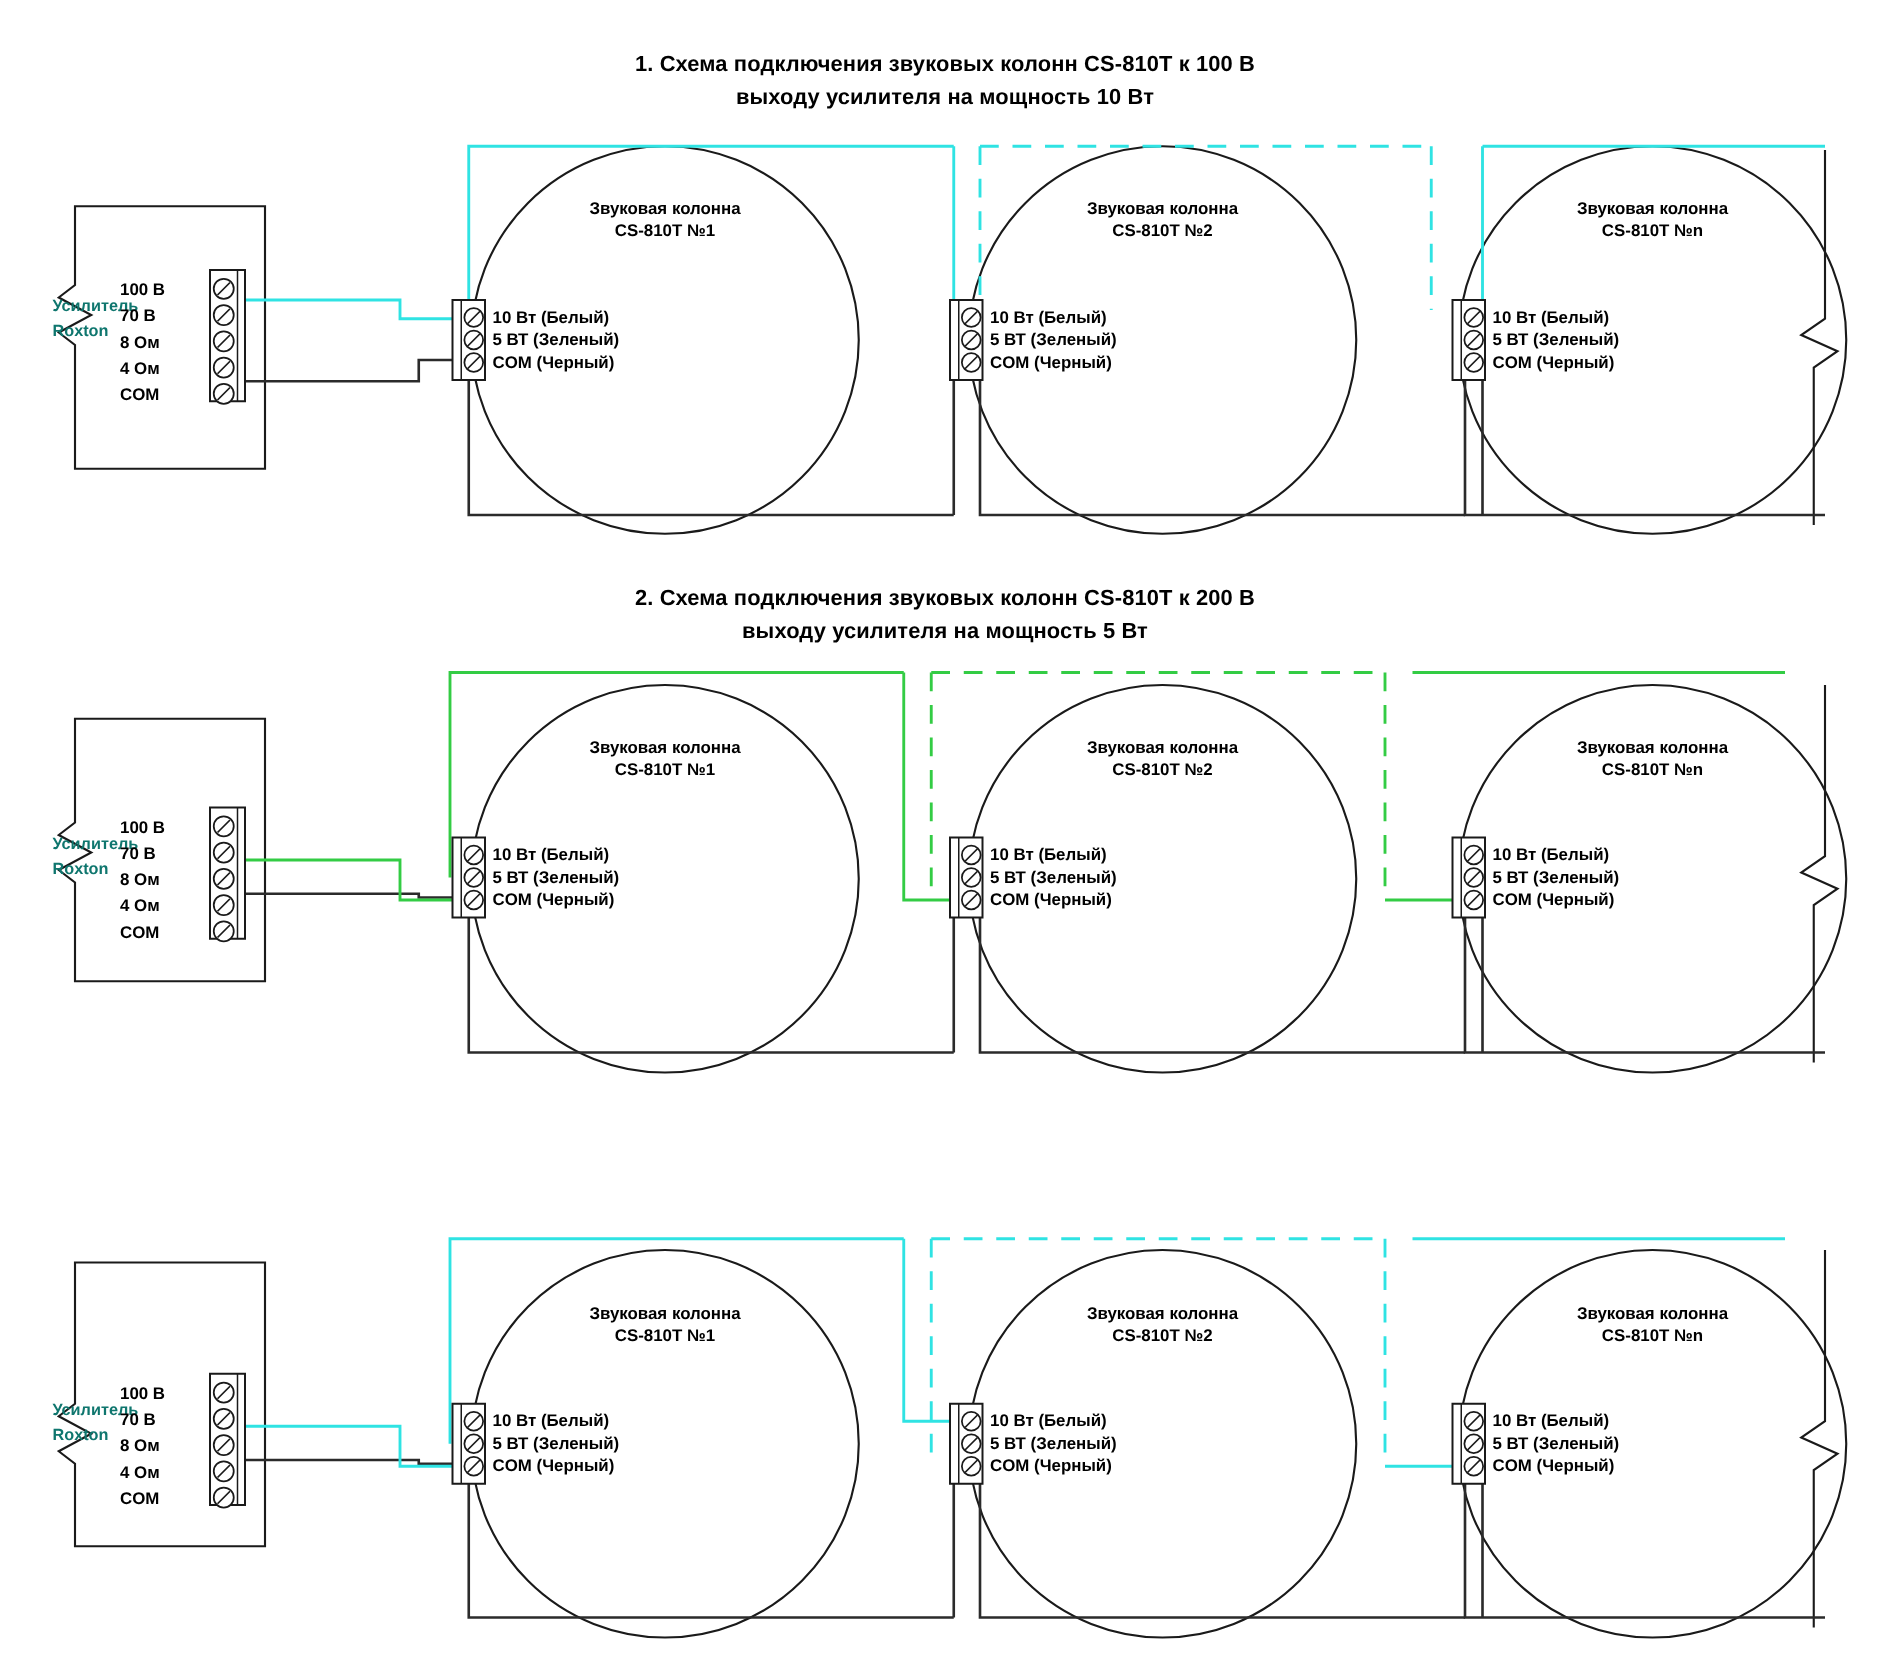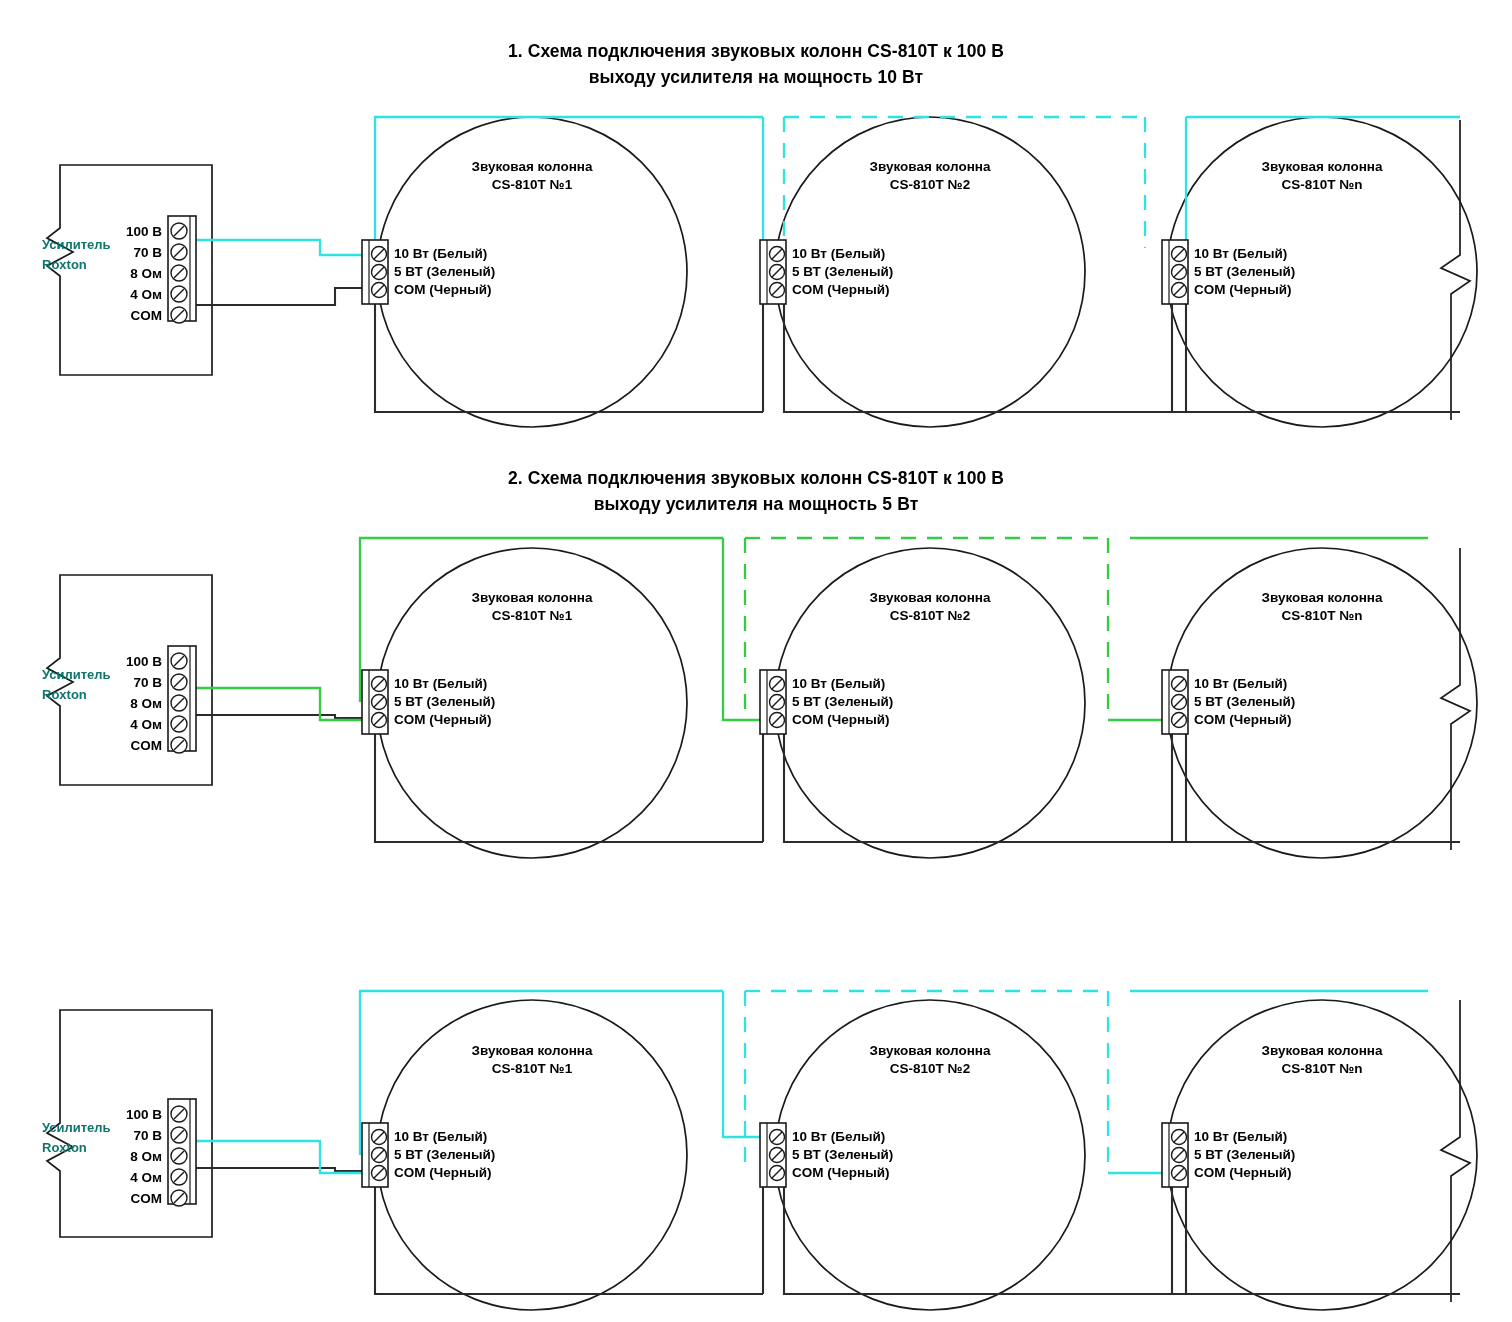--- a/index.html
+++ b/index.html
@@ -27,21 +27,21 @@
   }
 
   .svg-layer{position:absolute;left:0;top:0;width:1512px;height:100%;}
 
   .lbl{
     position:absolute;
     font-size:13.5px;font-weight:bold;
     color:#000;white-space:nowrap;
     line-height:15px;
   }
-  .lbl-r{text-align:right;}
+  .lbl-r{}
   .amp-name{
     position:absolute;
     font-size:13px;font-weight:bold;text-align:left;
     line-height:20px;white-space:pre-line;color:#0f766e;
   }
   .spk-name{
     position:absolute;
     font-size:13.5px;font-weight:bold;text-align:center;
     line-height:18px;white-space:pre-line;color:#000;
   }
@@ -164,21 +164,21 @@
     <div class="lbl" style="left:792px;top:282px;">COM (Черный)</div>
 
     <div class="spk-name" style="left:1202px;top:158px;width:240px;">Звуковая колонна
 CS-810T №n</div>
     <div class="lbl" style="left:1194px;top:246px;">10 Вт (Белый)</div>
     <div class="lbl" style="left:1194px;top:264px;">5 ВТ (Зеленый)</div>
     <div class="lbl" style="left:1194px;top:282px;">COM (Черный)</div>
   </div>
 
   <div class="diagram" id="diagram-2">
-    <div class="diagram-title" style="top:35px;">2. Схема подключения звуковых колонн CS-810T к 100 В
+    <div class="diagram-title" style="top:35px;">2. Схема подключения звуковых колонн CS-810T к 200 В
 выходу усилителя на мощность 5 Вт</div>
 
     <svg class="svg-layer" viewBox="0 0 1512 440">
       <g fill="none" stroke="#1a1a1a" stroke-width="1.7">
         <path d="M212,145 L60,145 L60,228 L47,238 L73,252 L47,266 L60,276 L60,355 L212,355 L212,145 Z"></path>
         <circle cx="532" cy="273" r="155"></circle>
         <circle cx="930" cy="273" r="155"></circle>
         <circle cx="1322" cy="273" r="155"></circle>
         <path d="M1460,118 L1460,255 L1441,268 L1470,281 L1451,294 L1451,420"></path>
       </g>

